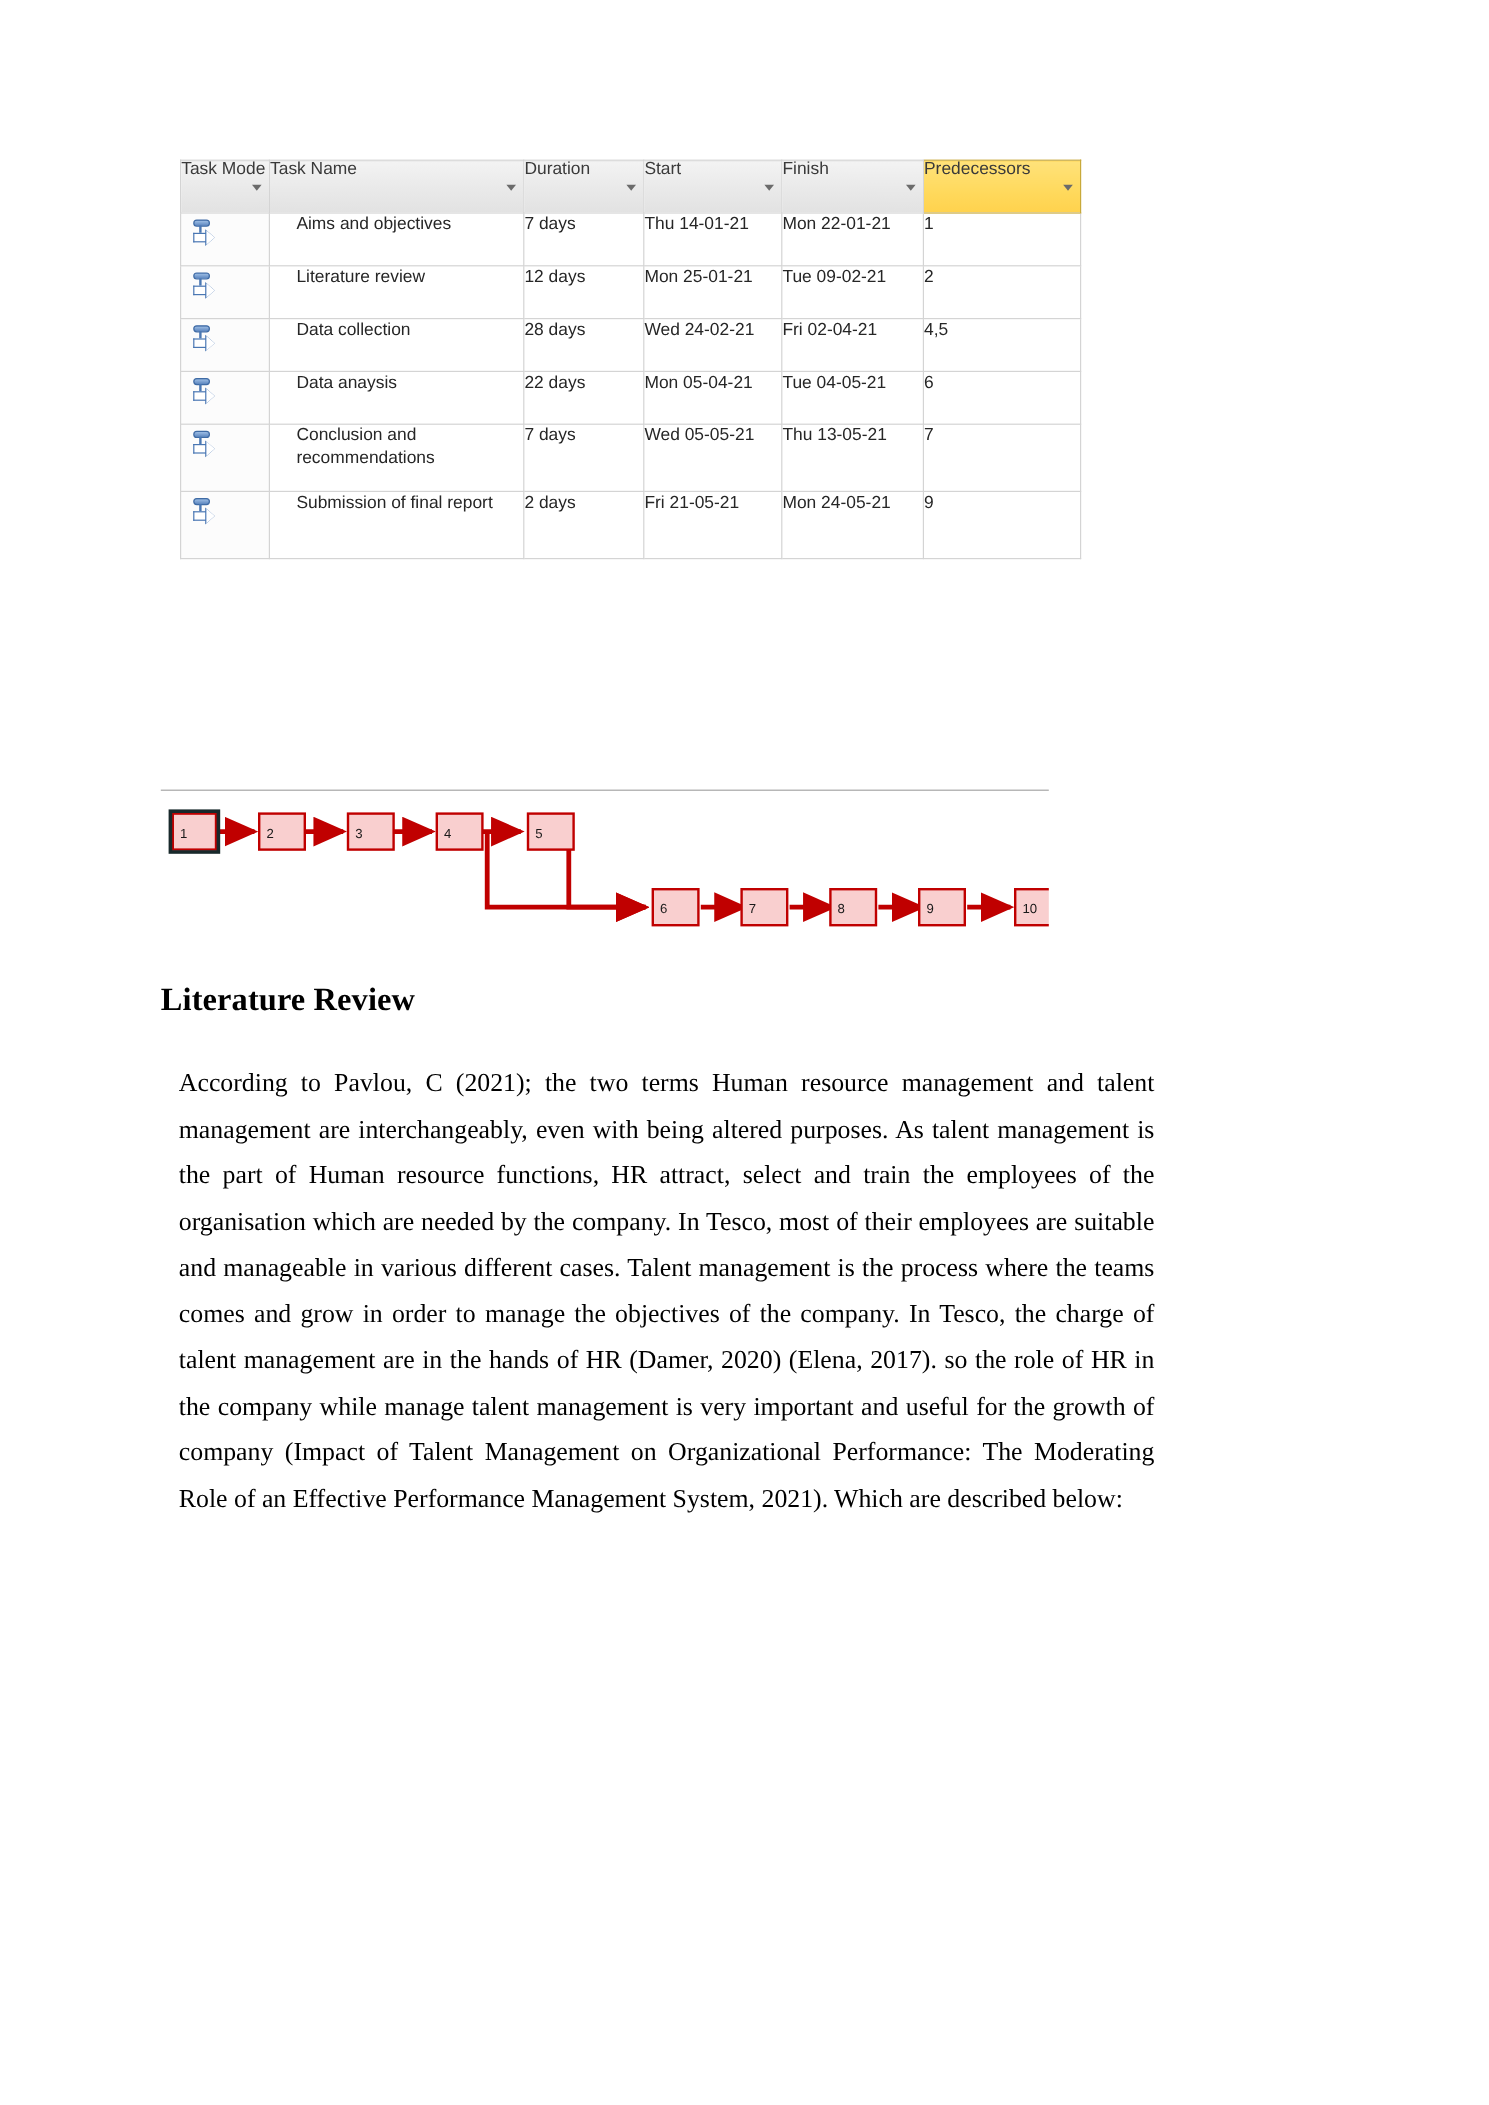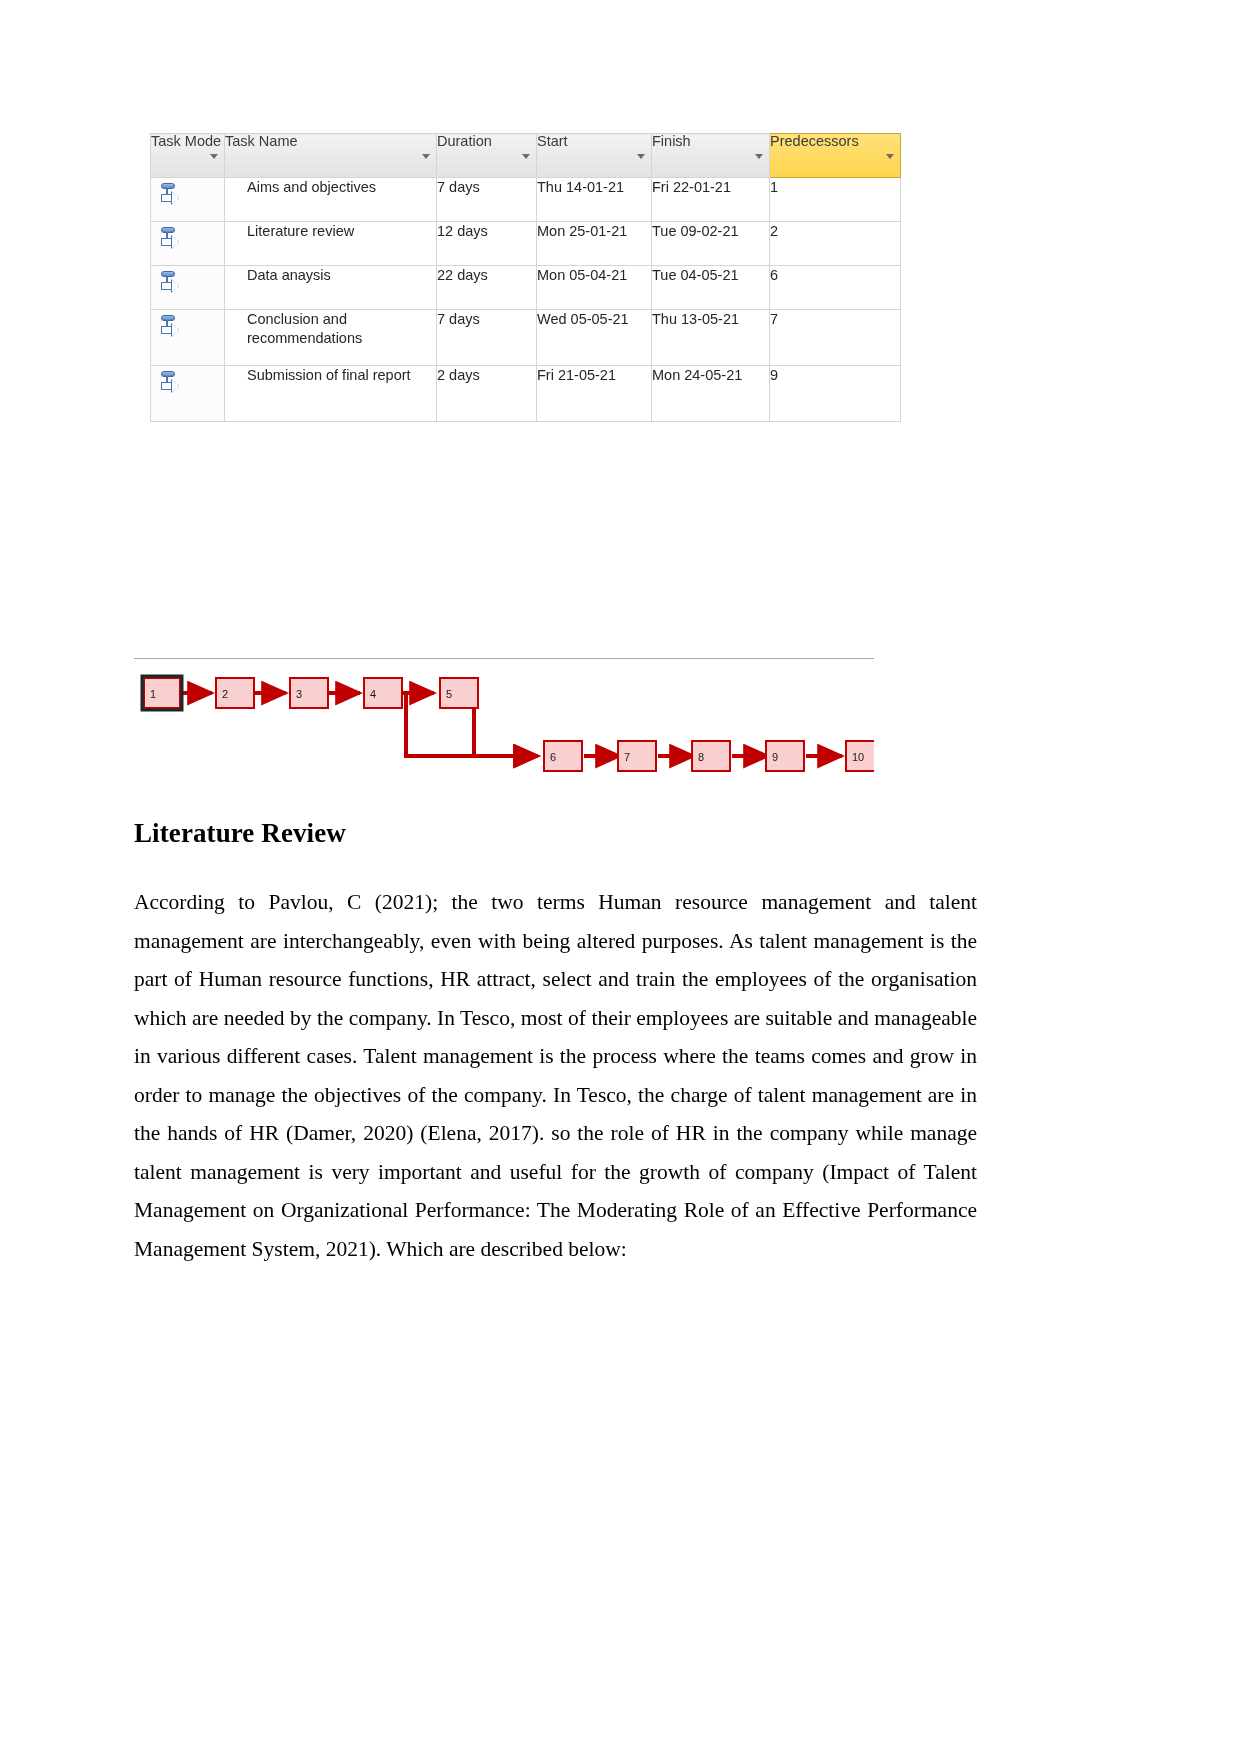--- a/index.html
+++ b/index.html
@@ -178,21 +178,21 @@
     line-height: 39px;
     margin: 0 0 6px 0;
     text-align: justify;
     text-decoration: underline;
     text-underline-offset: 4px;
   }
   p.body-text {
     font-family: "Liberation Serif", serif;
     font-size: 21.5px;
     line-height: 38.5px;
-    margin: 0;
+    margin: 15px;
     text-align: justify;
     text-justify: inter-word;
   }
 </style>
 </head>
 <body>
 
 <div class="page">
 
   <div class="project-table-wrap">
@@ -238,36 +238,50 @@
             <td class="mode-cell">
               <span class="mode-icon">
                 <span class="bar"></span>
                 <span class="stem"></span>
                 <span class="arrow"></span>
               </span>
             </td>
             <td class="name-cell">Aims and objectives</td>
             <td>7 days</td>
             <td>Thu 14-01-21</td>
-            <td>Fri 22-01-21</td>
+            <td>Mon 22-01-21</td>
             <td>1</td>
           </tr>
           <tr>
             <td class="mode-cell">
               <span class="mode-icon">
                 <span class="bar"></span>
                 <span class="stem"></span>
                 <span class="arrow"></span>
               </span>
             </td>
             <td class="name-cell">Literature review</td>
             <td>12 days</td>
             <td>Mon 25-01-21</td>
             <td>Tue 09-02-21</td>
             <td>2</td>
+          </tr>
+          <tr>
+            <td class="mode-cell">
+              <span class="mode-icon">
+                <span class="bar"></span>
+                <span class="stem"></span>
+                <span class="arrow"></span>
+              </span>
+            </td>
+            <td class="name-cell">Data collection</td>
+            <td>28 days</td>
+            <td>Wed 24-02-21</td>
+            <td>Fri 02-04-21</td>
+            <td>4,5</td>
           </tr>
           <tr>
             <td class="mode-cell">
               <span class="mode-icon">
                 <span class="bar"></span>
                 <span class="stem"></span>
                 <span class="arrow"></span>
               </span>
             </td>
             <td class="name-cell">Data anaysis</td>

